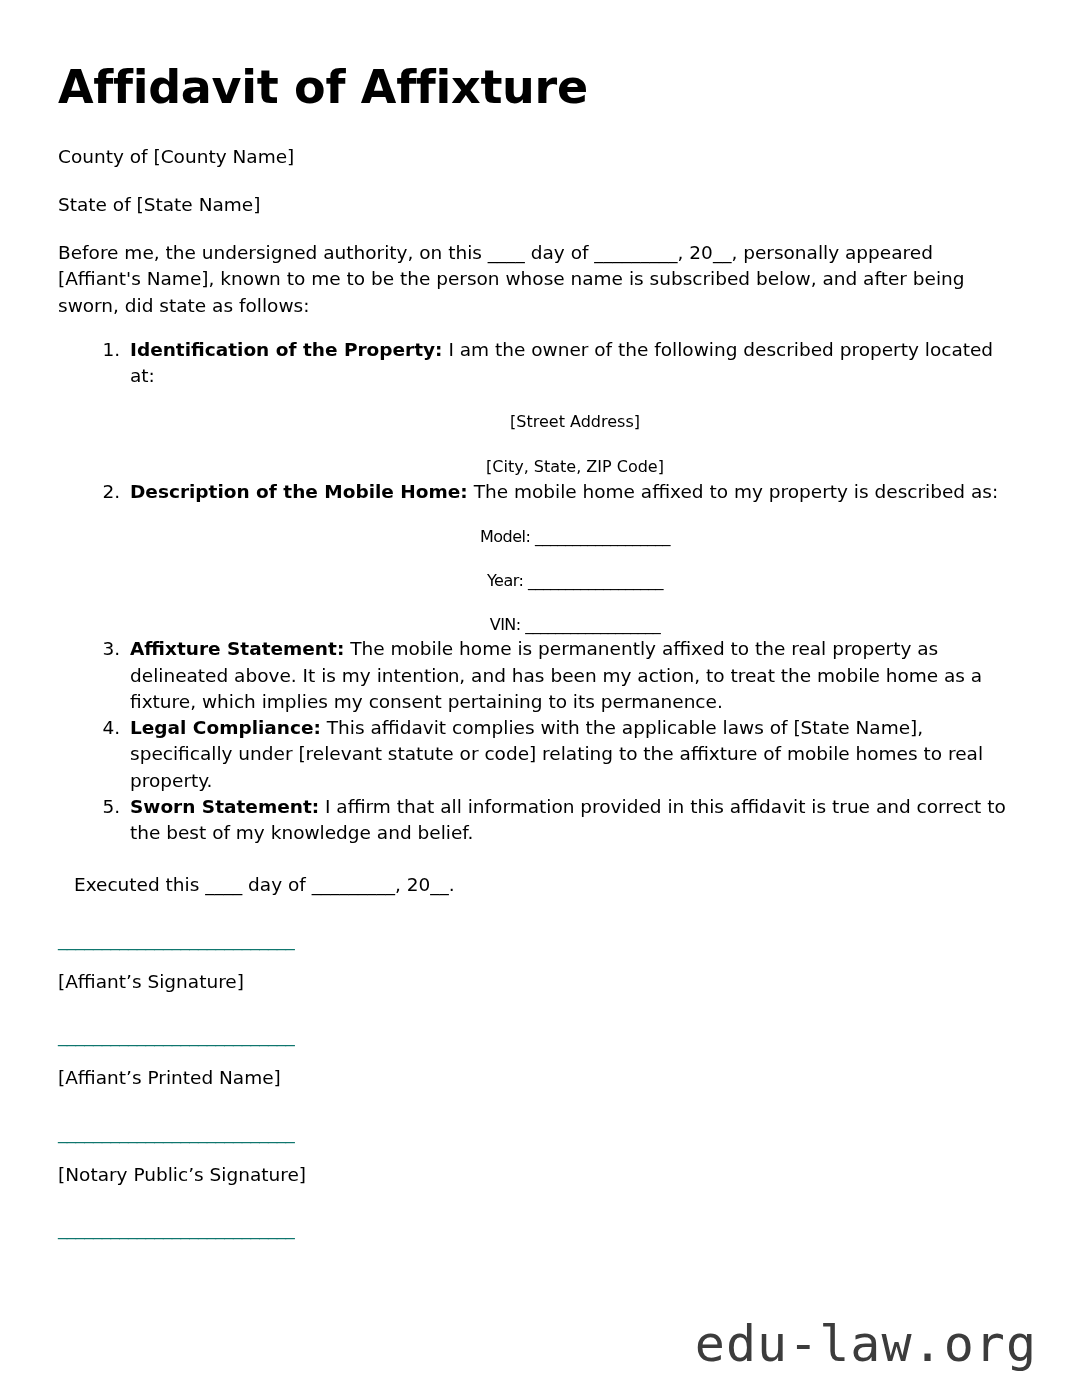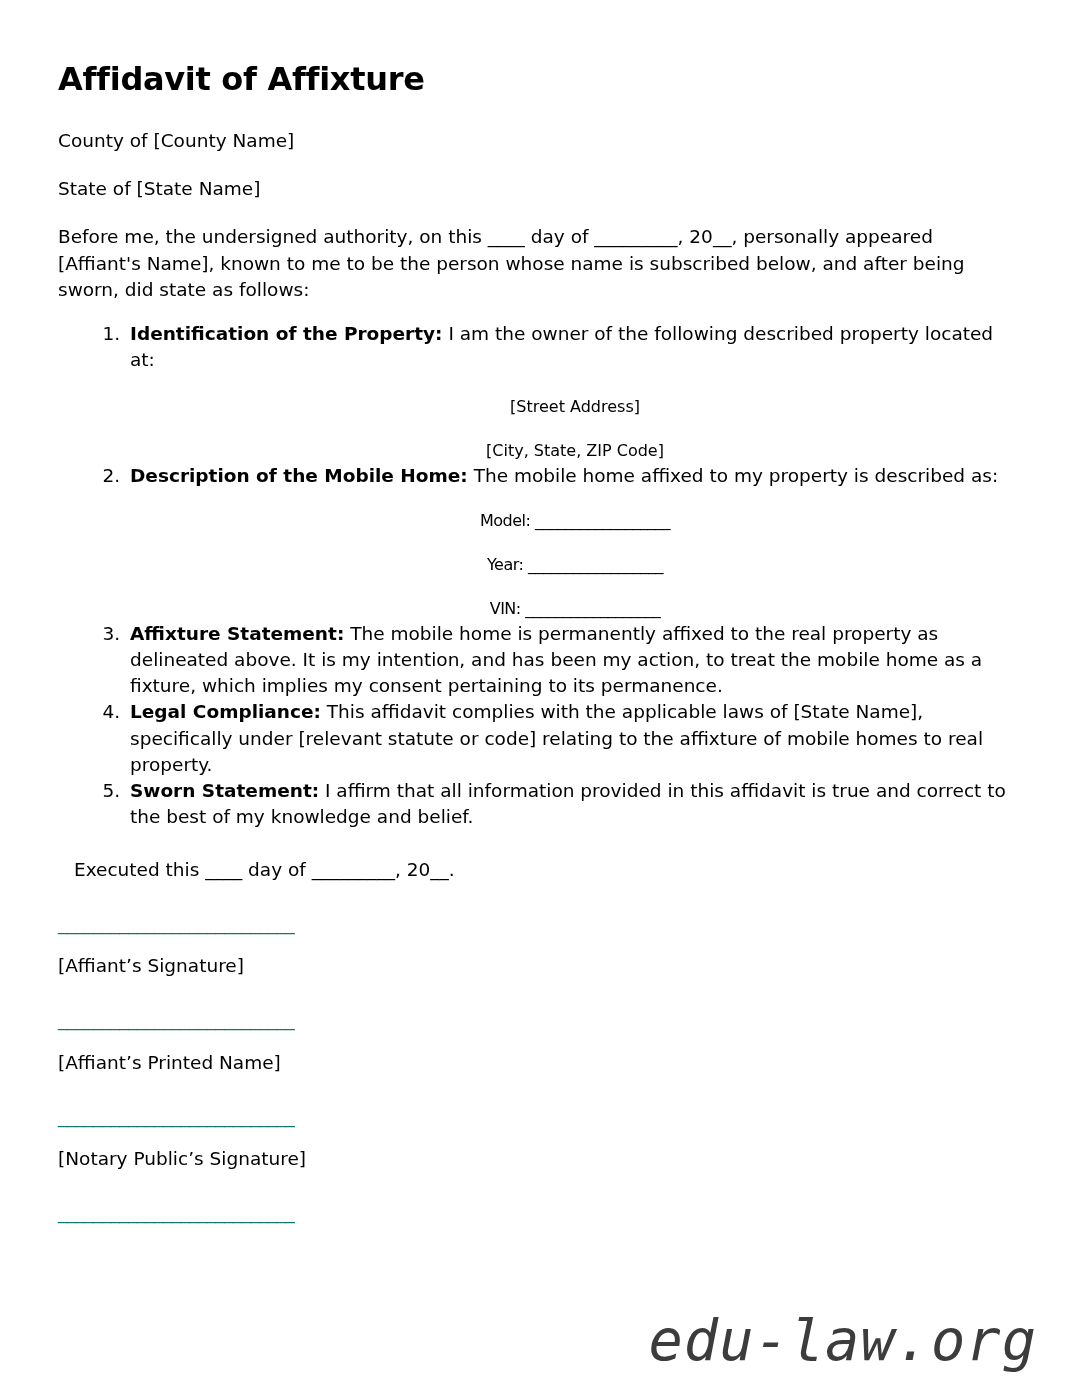--- a/index.html
+++ b/index.html
@@ -15,21 +15,21 @@
   .page {
     position: relative;
     width: 1075px;
     height: 1391px;
     background: #ffffff;
     box-sizing: border-box;
     padding: 62px 55px 0 58px;
     overflow: hidden;
   }
   .doc-title {
-    font-size: 32px;
+    font-size: 46px;
     font-weight: bold;
     letter-spacing: -0.3px;
     line-height: 1.12;
     margin: 0 0 30px 0;
     color: #000;
   }
   .para {
     font-size: 18.5px;
     line-height: 1.42;
     margin: 0 0 22px 0;
@@ -88,25 +88,24 @@
   .sig-label {
     font-size: 18.5px;
     line-height: 1.42;
     margin-top: 18px;
   }
   .watermark {
     position: absolute;
     right: 38px;
     bottom: 18px;
     font-family: "DejaVu Sans Mono", "Liberation Mono", monospace;
-    font-size: 57px;
+    font-size: 50px;
     letter-spacing: 1px;
     color: #3c3c3c;
     white-space: nowrap;
-    font-style: italic;
   }
 </style>
 </head>
 <body>
 
 <div class="page">
 
   <h1 class="doc-title">Affidavit of Affixture</h1>
 
   <p class="para">County of [County Name]</p>

